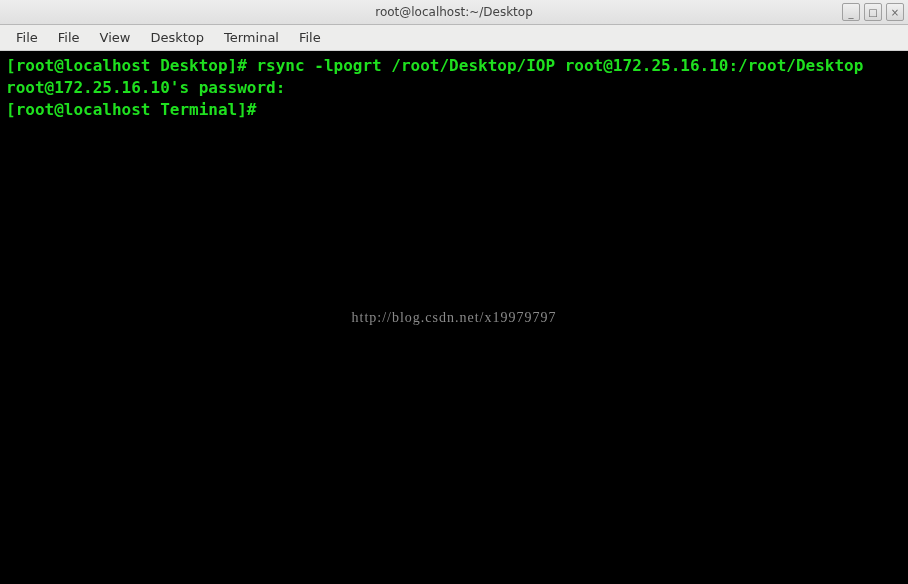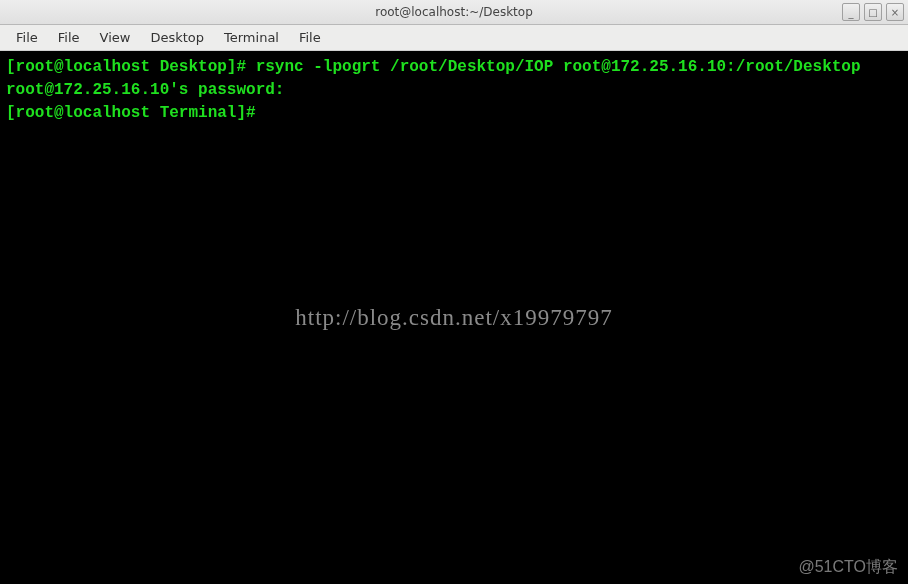--- a/index.html
+++ b/index.html
@@ -64,29 +64,29 @@
       font-family: "DejaVu Sans Mono", "Liberation Mono", monospace;
       font-size: 16px;
       line-height: 22px;
       color: #1fe01f;
       padding: 4px 6px;
       white-space: pre-wrap;
       word-break: break-all;
       position: relative;
     }
     .tgreen { color: #1fe01f; }
-    .tbold { font-weight: bold; font-family: Liberation Mono, monospace; }
+    .tbold { font-weight: bold; }
     .watermark-center {
       position: absolute;
       top: 50%;
       left: 50%;
       transform: translate(-50%, -50%);
       color: #8a8a8a;
       font-family: "Times New Roman", serif;
-      font-size: 23px;
+      font-size: 14px;
       letter-spacing: 1px;
       pointer-events: none;
     }
     .watermark-corner {
       position: absolute;
       right: 10px;
       bottom: 6px;
       color: rgba(220,220,220,0.55);
       font-size: 16px;
       font-family: sans-serif;
@@ -111,14 +111,13 @@
   <div class="menu-item">View</div>
   <div class="menu-item">Desktop</div>
   <div class="menu-item">Terminal</div>
   <div class="menu-item">File</div>
 </div>
 
 <div class="terminal"><span class="tgreen tbold">[root@localhost Desktop]# rsync -lpogrt /root/Desktop/IOP root@172.25.16.10:/root/Desktop</span>
 <span class="tgreen tbold">root@172.25.16.10's password:</span>
 <span class="tgreen tbold">[root@localhost Terminal]# </span>
   <div class="watermark-center">http://blog.csdn.net/x19979797</div>
-  <div class="watermark-corner">@51CTO博客</div>
 </div>
 
 </body></html>

